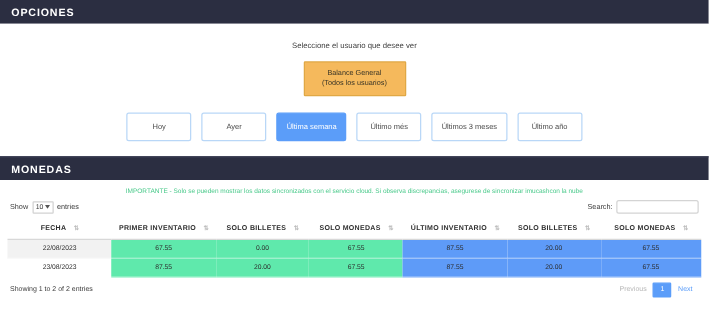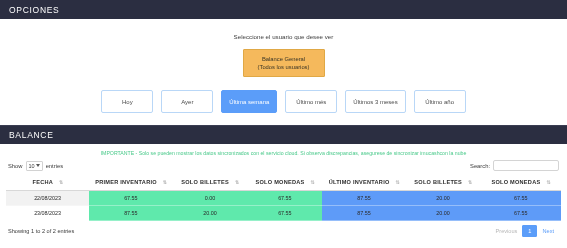--- a/index.html
+++ b/index.html
@@ -15,21 +15,21 @@
   
   .panel-header {
     background: #2b2e41;
     color: #ffffff;
     height: 19px;
     display: flex;
     align-items: center;
     padding-left: 9px;
     font-size: 8.5px;
     letter-spacing: 0.7px;
-    font-weight: 400;
+    font-weight: 700;
   }
   .panel-header.balance { border-top: 1px solid #3a3d52; }
 
   
   .options-body {
     padding-top: 9px;
     height: 106px;
     background: #fff;
   }
   .select-user-text {
@@ -227,21 +227,21 @@
       <div class="range-btn">Hoy</div>
       <div class="range-btn">Ayer</div>
       <div class="range-btn active">Última semana</div>
       <div class="range-btn">Último més</div>
       <div class="range-btn">Últimos 3 meses</div>
       <div class="range-btn">Último año</div>
     </div>
   </div>
 
   <div class="panel-header balance">
-    <span>BALANCE</span>
+    <span>MONEDAS</span>
   </div>
 
   <div class="balance-body">
     <div class="notice">IMPORTANTE - Solo se pueden mostrar los datos sincronizados con el servicio cloud. Si observa discrepancias, asegurese de sincronizar imucashcon la nube</div>
 
     <div class="table-controls">
       <div class="show-entries">
         <span>Show</span>
         <span class="entries-select">
           <span>10</span>

